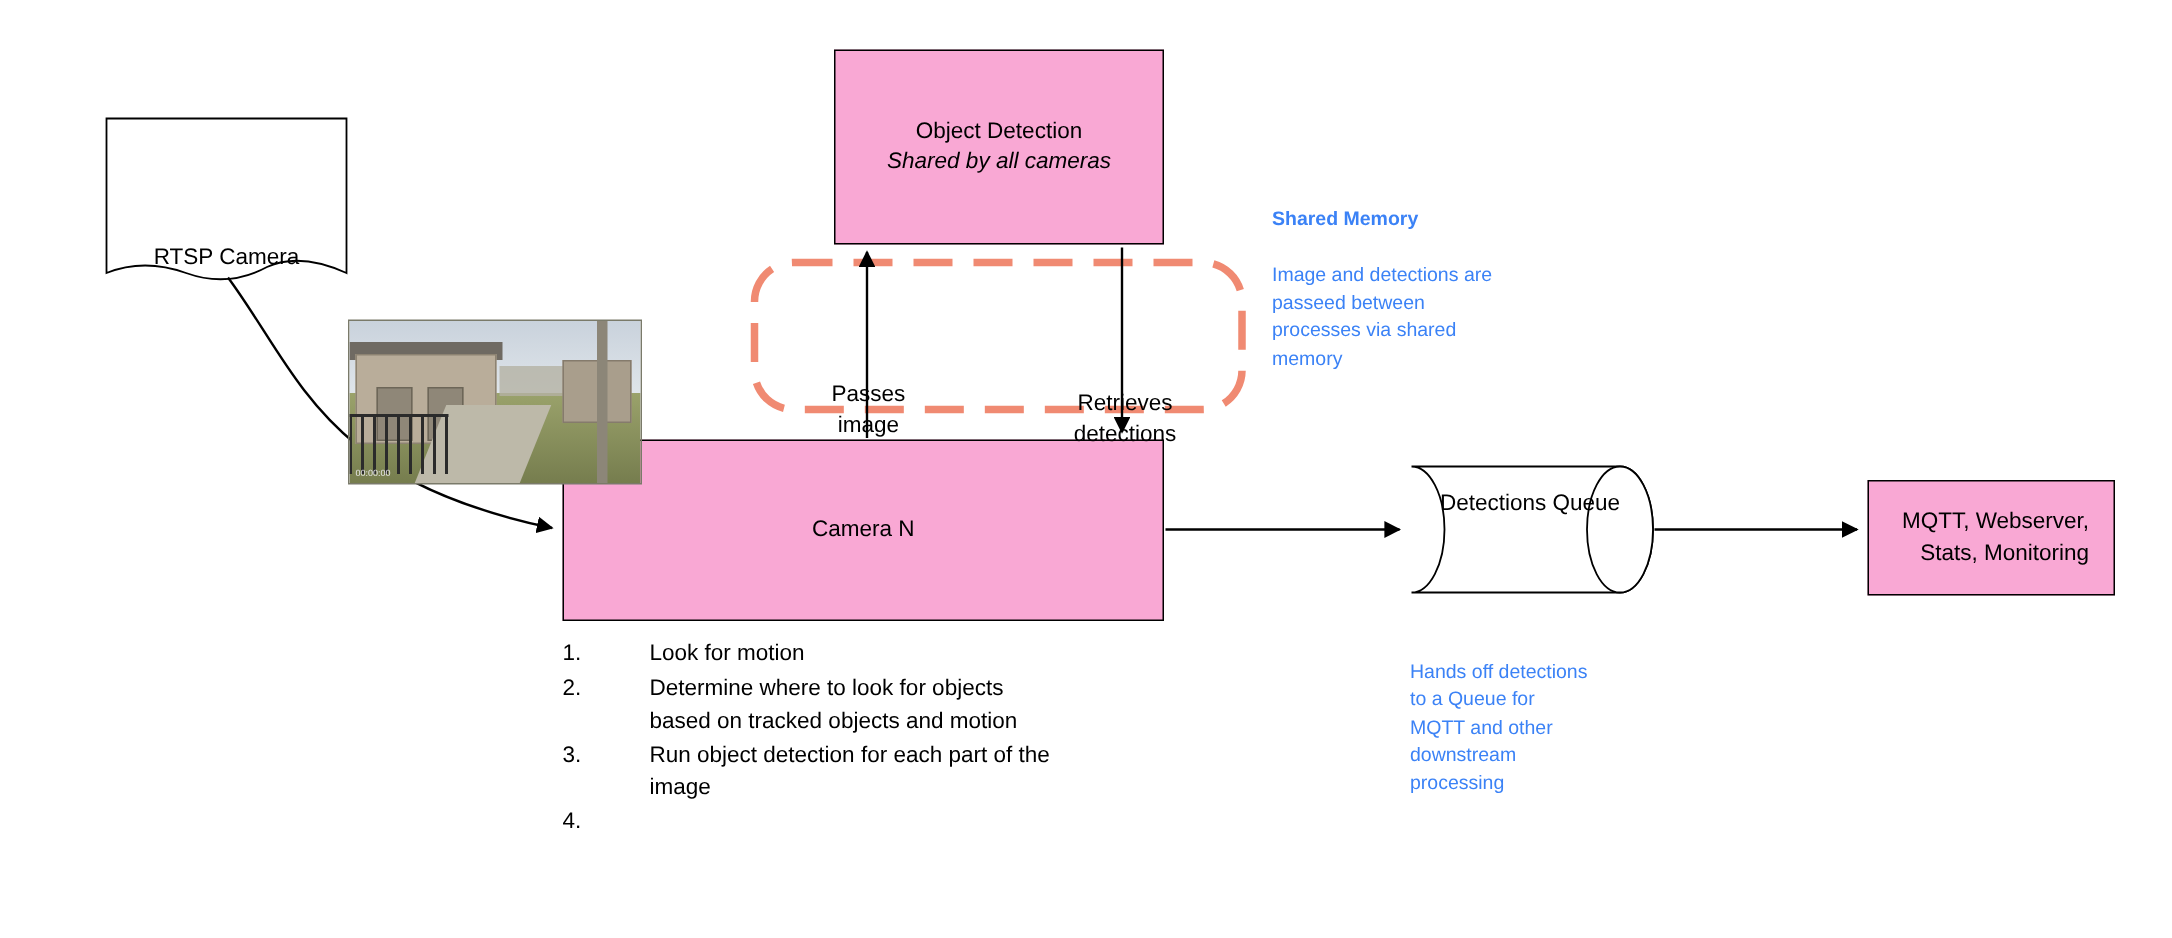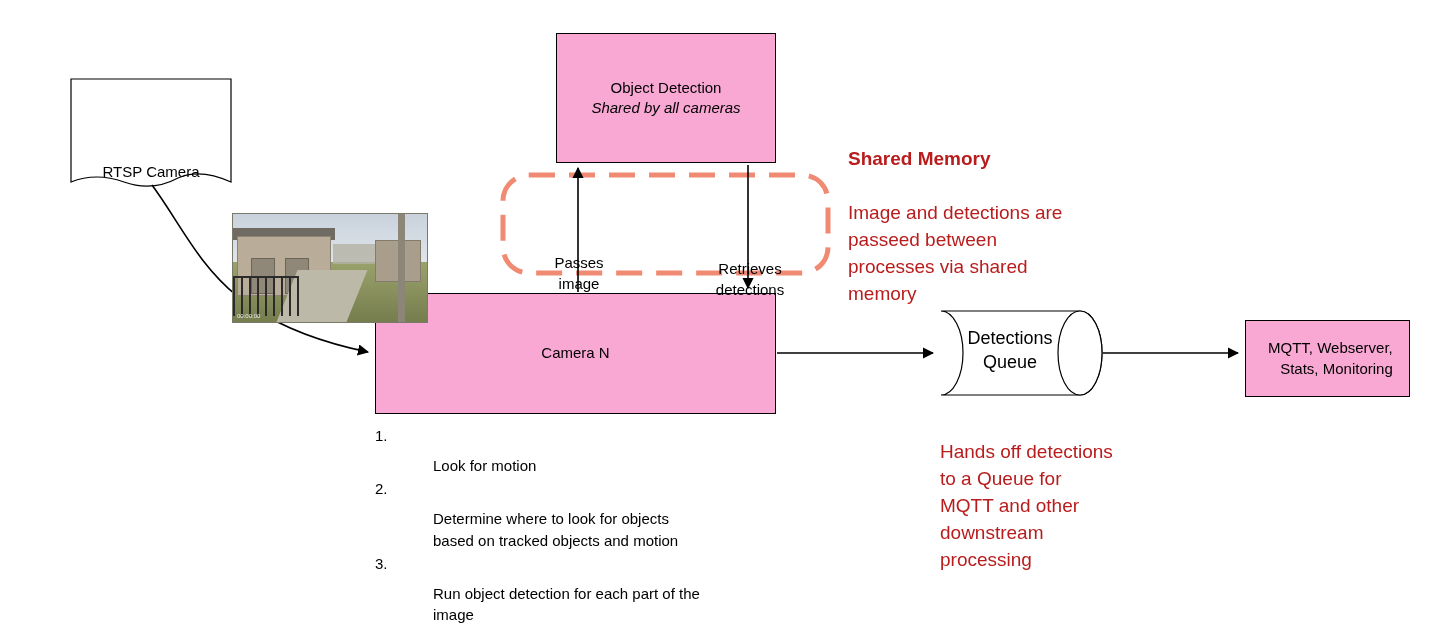--- a/index.html
+++ b/index.html
@@ -38,22 +38,22 @@
     text-align: center;
     font-size: 15px;
     color: #000000;
     line-height: 1.35;
   }
   .box .sub {
     font-style: italic;
   }
   .text-block {
     position: absolute;
-    font-size: 19px;
-    color: #b91c1c;
+    font-size: 13px;
+    color: #3b82f6;
     line-height: 1.42;
     white-space: pre-line;
   }
   .head {
     font-weight: bold;
   }
   .edge-label {
     position: absolute;
     font-size: 15px;
     color: #000000;
@@ -97,22 +97,22 @@
     left: 940px;
     top: 288px;
     width: 163px;
     height: 126px;
   }
   #detections-queue .label {
     position: absolute;
     left: 0;
     top: 38px;
     width: 140px;
-    text-align: center;
-    font-size: 18px;
+    text-align: right;
+    font-size: 15px;
     line-height: 1.35;
   }
   
   #mqtt-box {
     left: 1245px;
     top: 320px;
     width: 165px;
     height: 77px;
     align-items: flex-start;
     padding-left: 10px;
@@ -220,21 +220,20 @@
     display: flex;
     margin-bottom: 2px;
     line-height: 1.42;
   }
   #camera-steps .num {
     width: 58px;
     flex: 0 0 58px;
   }
   #camera-steps .txt {
     flex: 1 1 auto;
-    margin-top: 30px;
   }
 </style>
 </head>
 <body>
 
 <div id="canvas">
 
   <svg class="svg-layer" viewBox="0 0 1448 625">
     <defs>
       <marker id="arrow" viewBox="0 0 10 10" refX="9" refY="5" markerWidth="7" markerHeight="7" orient="auto-start-reverse">

